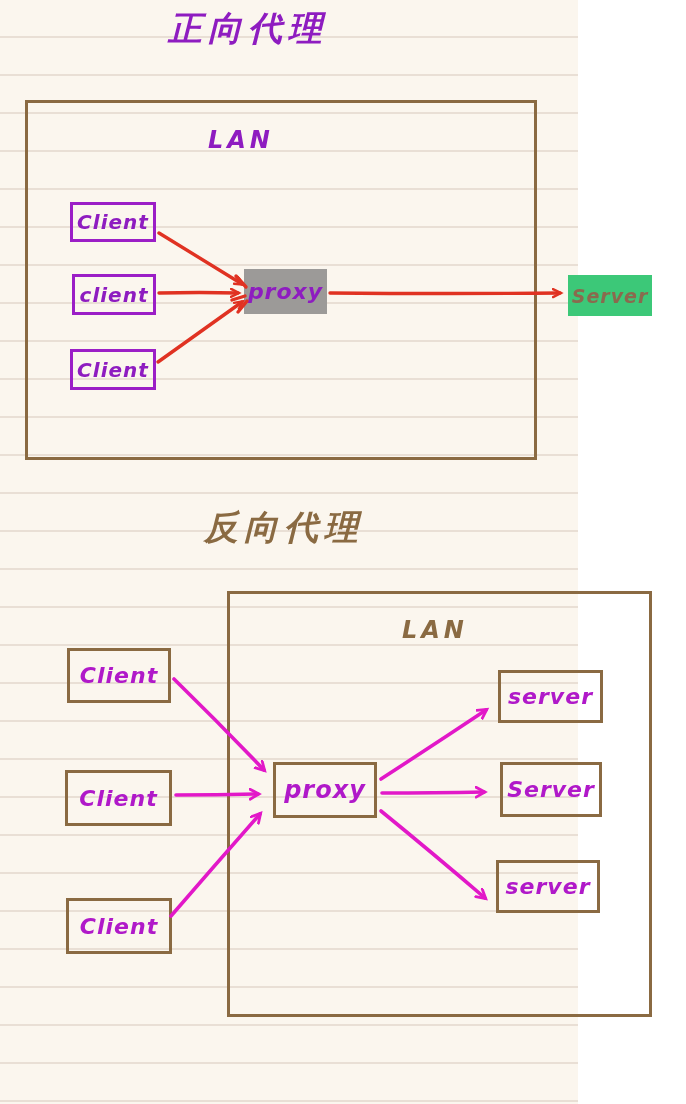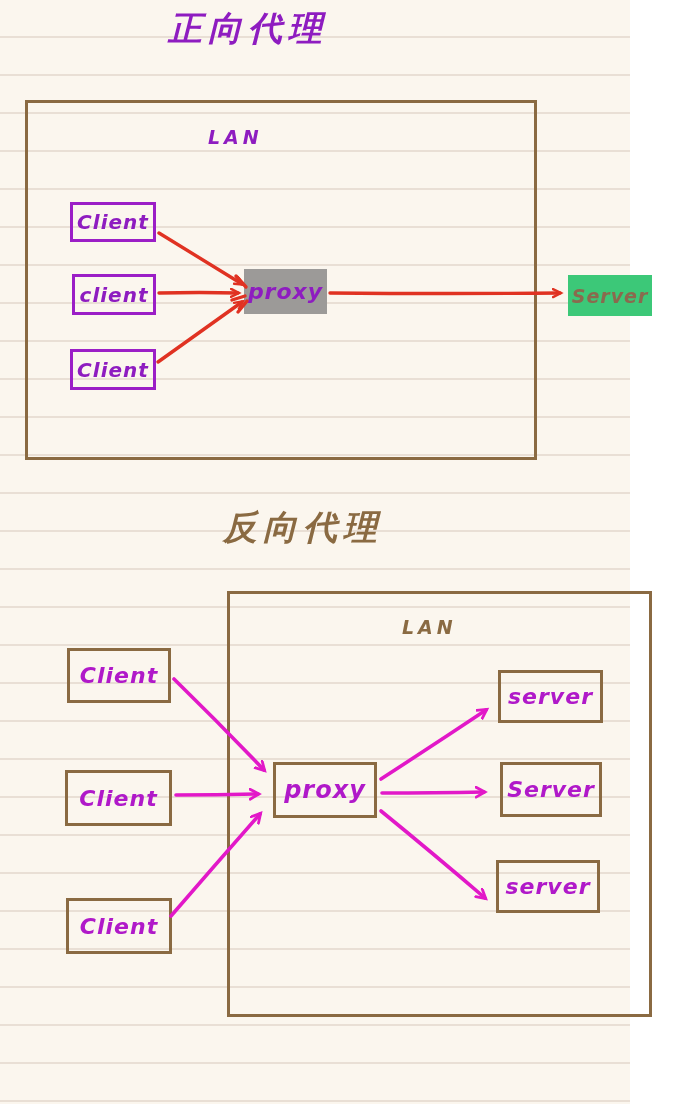--- a/index.html
+++ b/index.html
@@ -3,21 +3,21 @@
 <meta charset="utf-8">
 <style>
   html,body{margin:0;padding:0;}
   body{
     font-family:"DejaVu Sans", sans-serif;
     width:686px;height:1104px;
     overflow:hidden;
   }
   .page{
     position:relative;
-    width:630px;height:1104px;
+    width:578px;height:1104px;
     background:
       repeating-linear-gradient(
         to bottom,
         #fbf6ee 0px, #fbf6ee 36px,
         #e9dfd5 36px, #e9dfd5 38px
       );
   }
   .abs{position:absolute;}
   .hand{font-style:italic;letter-spacing:1px;}
   .title{
@@ -25,21 +25,21 @@
     font-weight:bold;
     letter-spacing:6px;
     white-space:nowrap;
   }
   .lan-rect{
     border:3px solid #8a6a42;
     background:transparent;
     box-sizing:border-box;
   }
   .lan-label{
-    font-size:19px;
+    font-size:24px;
     letter-spacing:4px;
     font-weight:bold;
   }
   .node{
     box-sizing:border-box;
     display:flex;align-items:center;justify-content:center;
     white-space:nowrap;
     font-weight:bold;
   }
   .client-top{
@@ -76,21 +76,21 @@
   <div class="abs lan-label hand" style="left:208px;top:126px;color:#8e1cc0;">LAN</div>
 
   <div class="abs node client-top hand" style="left:70px;top:202px;width:86px;height:40px;">Client</div>
   <div class="abs node client-top hand" style="left:72px;top:274px;width:84px;height:41px;">client</div>
   <div class="abs node client-top hand" style="left:70px;top:349px;width:86px;height:41px;">Client</div>
 
   <div class="abs node proxy-top hand" style="left:244px;top:269px;width:83px;height:45px;">proxy</div>
 
   <div class="abs node server-top hand" style="left:568px;top:275px;width:84px;height:41px;">Server</div>
 
-  <div class="abs title hand" style="left:223px;top:505px;color:#8a6a42;">反向代理</div>
+  <div class="abs title hand" style="left:204px;top:505px;color:#8a6a42;">反向代理</div>
 
   <div class="abs lan-rect" style="left:227px;top:591px;width:425px;height:426px;"></div>
 
   <div class="abs lan-label hand" style="left:402px;top:616px;color:#8a6a42;">LAN</div>
 
   <div class="abs node box-brown hand" style="left:67px;top:648px;width:104px;height:55px;">Client</div>
   <div class="abs node box-brown hand" style="left:65px;top:770px;width:107px;height:56px;">Client</div>
   <div class="abs node box-brown hand" style="left:66px;top:898px;width:106px;height:56px;">Client</div>
 
   <div class="abs node box-brown hand" style="left:273px;top:762px;width:104px;height:56px;font-size:24px;">proxy</div>

